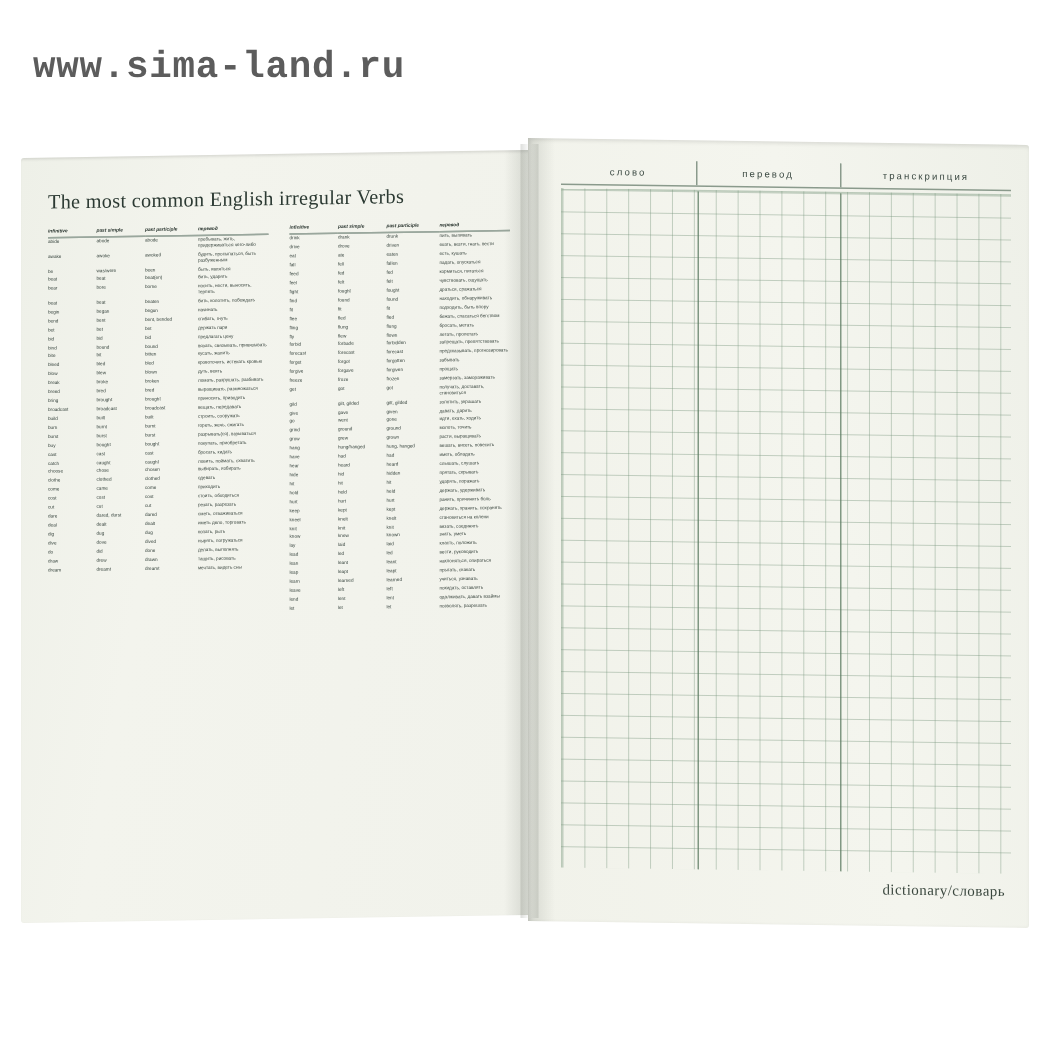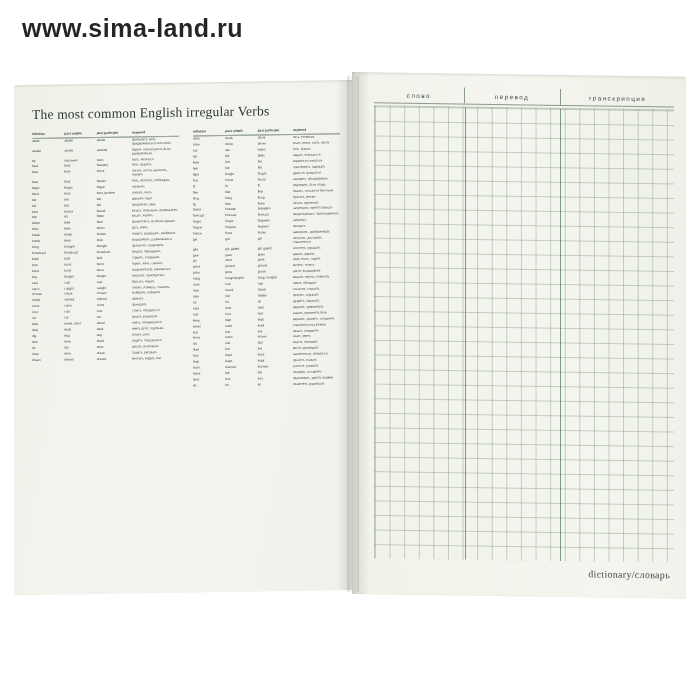--- a/index.html
+++ b/index.html
@@ -15,36 +15,36 @@
   #stage {
     position: relative;
     width: 700px;
     height: 700px;
     background: #ffffff;
   }
 
   
   #watermark {
     position: absolute;
-    top: 14px;
+    top: 30px;
     left: 22px;
-    font-family: Liberation Sans, sans-serif;
+    font-family: Liberation Mono, monospace;
     font-size: 25px;
     font-weight: bold;
-    color: #000000;
+    color: #404040;
     letter-spacing: 0.5px;
     opacity: 0.85;
     white-space: nowrap;
   }
 
   
   #spread {
     position: absolute;
     left: 14px;
-    top: 72px;
+    top: 92px;
     width: 672px;
     height: 525px;
   }
 
   .page {
     position: absolute;
     top: 0;
     bottom: 0;
     background: #f2f3ec;
     box-sizing: border-box;

